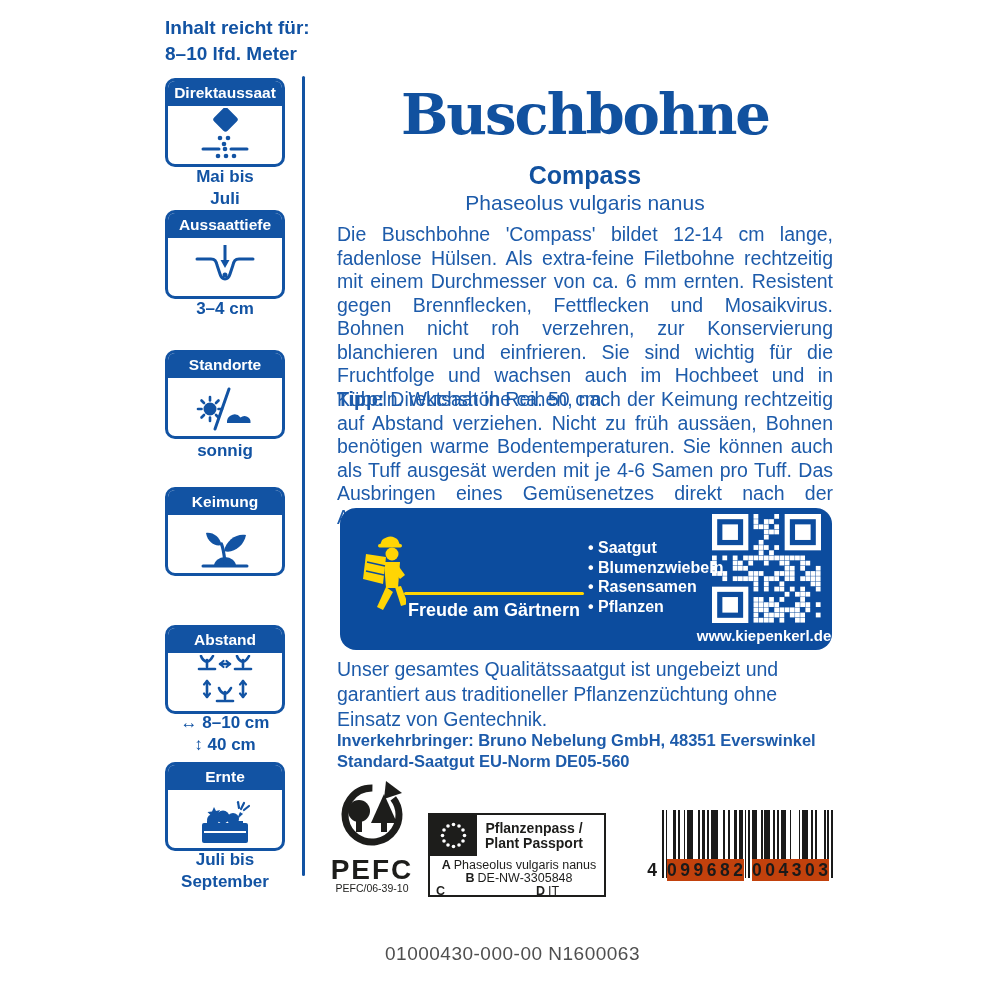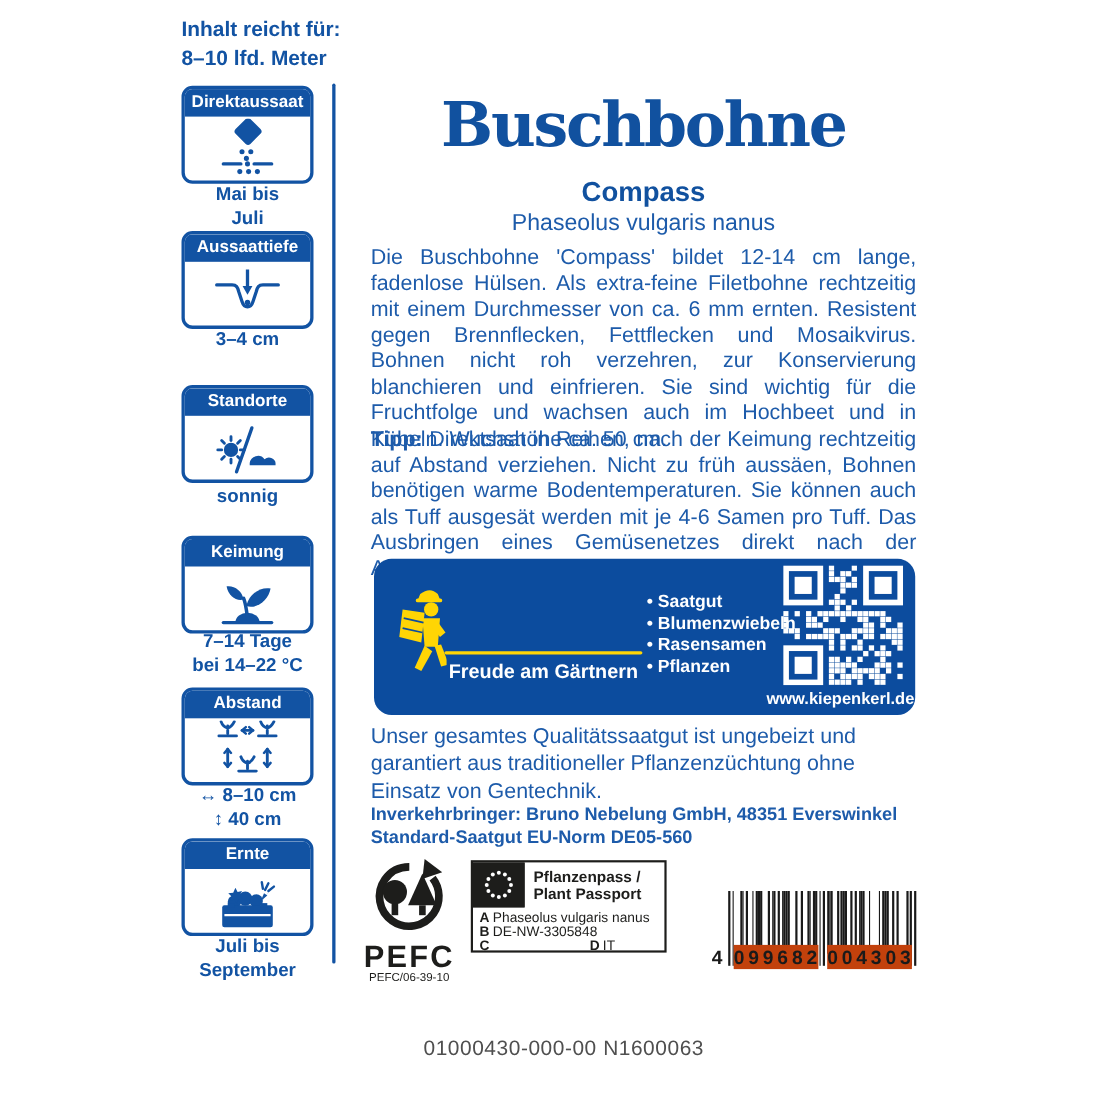--- a/index.html
+++ b/index.html
@@ -50,21 +50,21 @@
   .qr{left:372px;top:6px;}
   .site{left:356px;top:119px;width:136px;text-align:center;color:#fff;font-weight:700;font-size:15px;}
 
   .quality{top:657px;font-size:19.5px;line-height:25px;text-align:left;}
   .distrib{top:730px;font-size:16.5px;line-height:21px;text-align:left;font-weight:700;}
 
   
   .pefc{left:326px;top:780px;color:var(--ink);}
 
   
-  .passport{left:428px;top:782px;width:178px;height:84px;border:2px solid var(--ink);background:#fff;color:var(--ink);}
+  .passport{left:428px;top:813px;width:178px;height:84px;border:2px solid var(--ink);background:#fff;color:var(--ink);text-align:center;}
   .pp-flag{position:absolute;left:0;top:0;width:47px;height:41px;background:var(--ink);}
   .pp-title{position:absolute;left:55px;top:6px;font-size:14px;font-weight:700;line-height:15px;}
   .pp-rows{position:absolute;left:6px;top:44px;font-size:12.5px;line-height:12.8px;width:166px;}
   .pp-rows b{font-weight:700;margin-right:3px;}
   .pp-cd{display:flex;}
   .pp-cd .pp-d{margin-left:88px;}
 
   
   .barcode{left:662px;top:810px;width:171px;height:76px;}
   .bars{position:absolute;left:0;top:0;height:68px;display:flex;}
@@ -155,24 +155,20 @@
     <div class="card-header">Keimung</div>
     <div class="card-body">
       <svg width="64" height="52" viewBox="0 0 64 52" fill="none">
         <path d="M10 48 H54" stroke="currentColor" stroke-width="3" stroke-linecap="round"></path>
         <path d="M21 48 a11 9 0 0 1 22 0 z" fill="currentColor"></path>
         <path d="M32 44 C31 36 30.5 31 28.5 26" stroke="currentColor" stroke-width="3.2" stroke-linecap="round" fill="none"></path>
         <path d="M31 33 C33 22 44 15 53 17 C51 28 40 36 31 33 Z" fill="currentColor"></path>
         <path d="M28.5 27 C27 19 20 14 13 15 C14.5 24 22 29 28.5 27 Z" fill="currentColor"></path>
       </svg>
     </div>
-  </div>
-  <div class="abs card-label" style="top:572px">
-    <div>7–14 Tage</div>
-    <div>bei 14–22 °C</div>
   </div>
 
   <div class="abs card" style="top:625px">
     <div class="card-header">Abstand</div>
     <div class="card-body">
       <svg width="64" height="54" viewBox="0 0 64 54" fill="none" stroke="currentColor" stroke-width="2.6" stroke-linecap="round">
         <g>
           <path d="M14 12 V5 M14 7 C11 6 9 4 8 1 M14 7 C17 6 19 3 20 1"></path>
             <path d="M6 14 H22"></path>
           <path d="M50 12 V5 M50 7 C47 6 45 4 44 1 M50 7 C53 6 55 3 56 1"></path>

